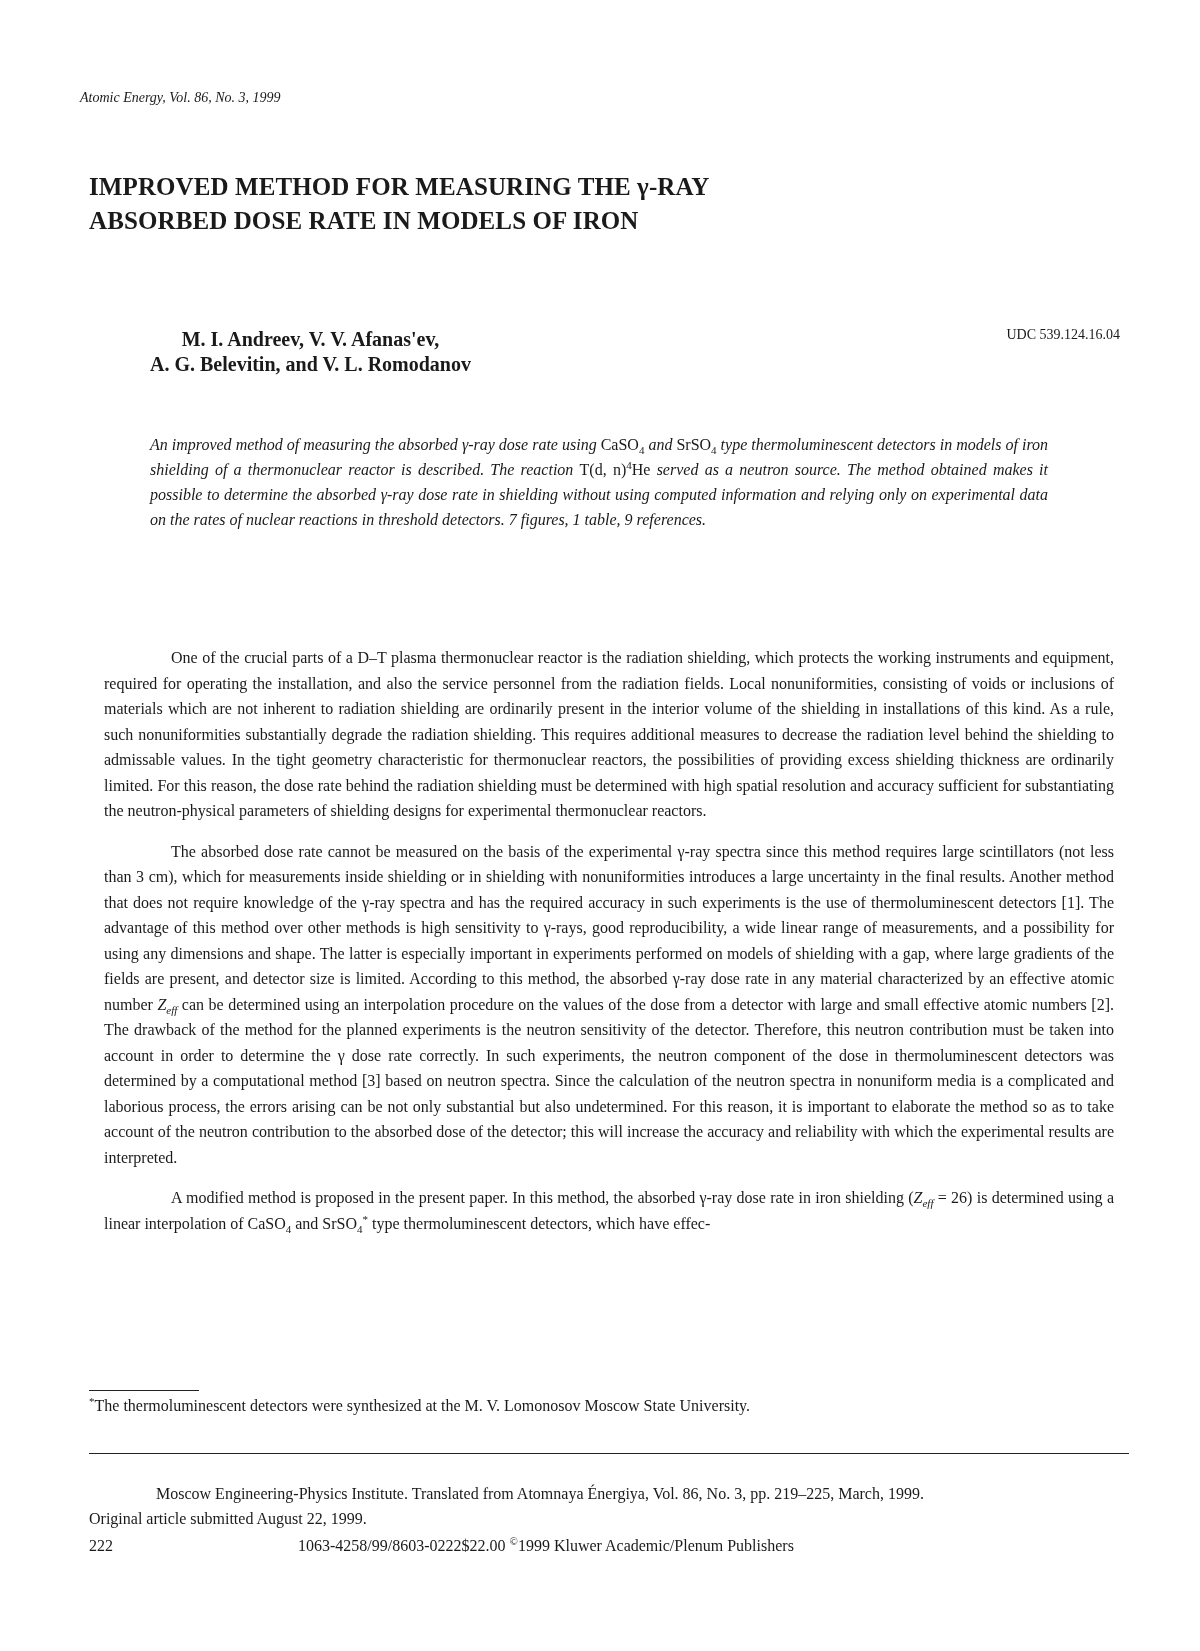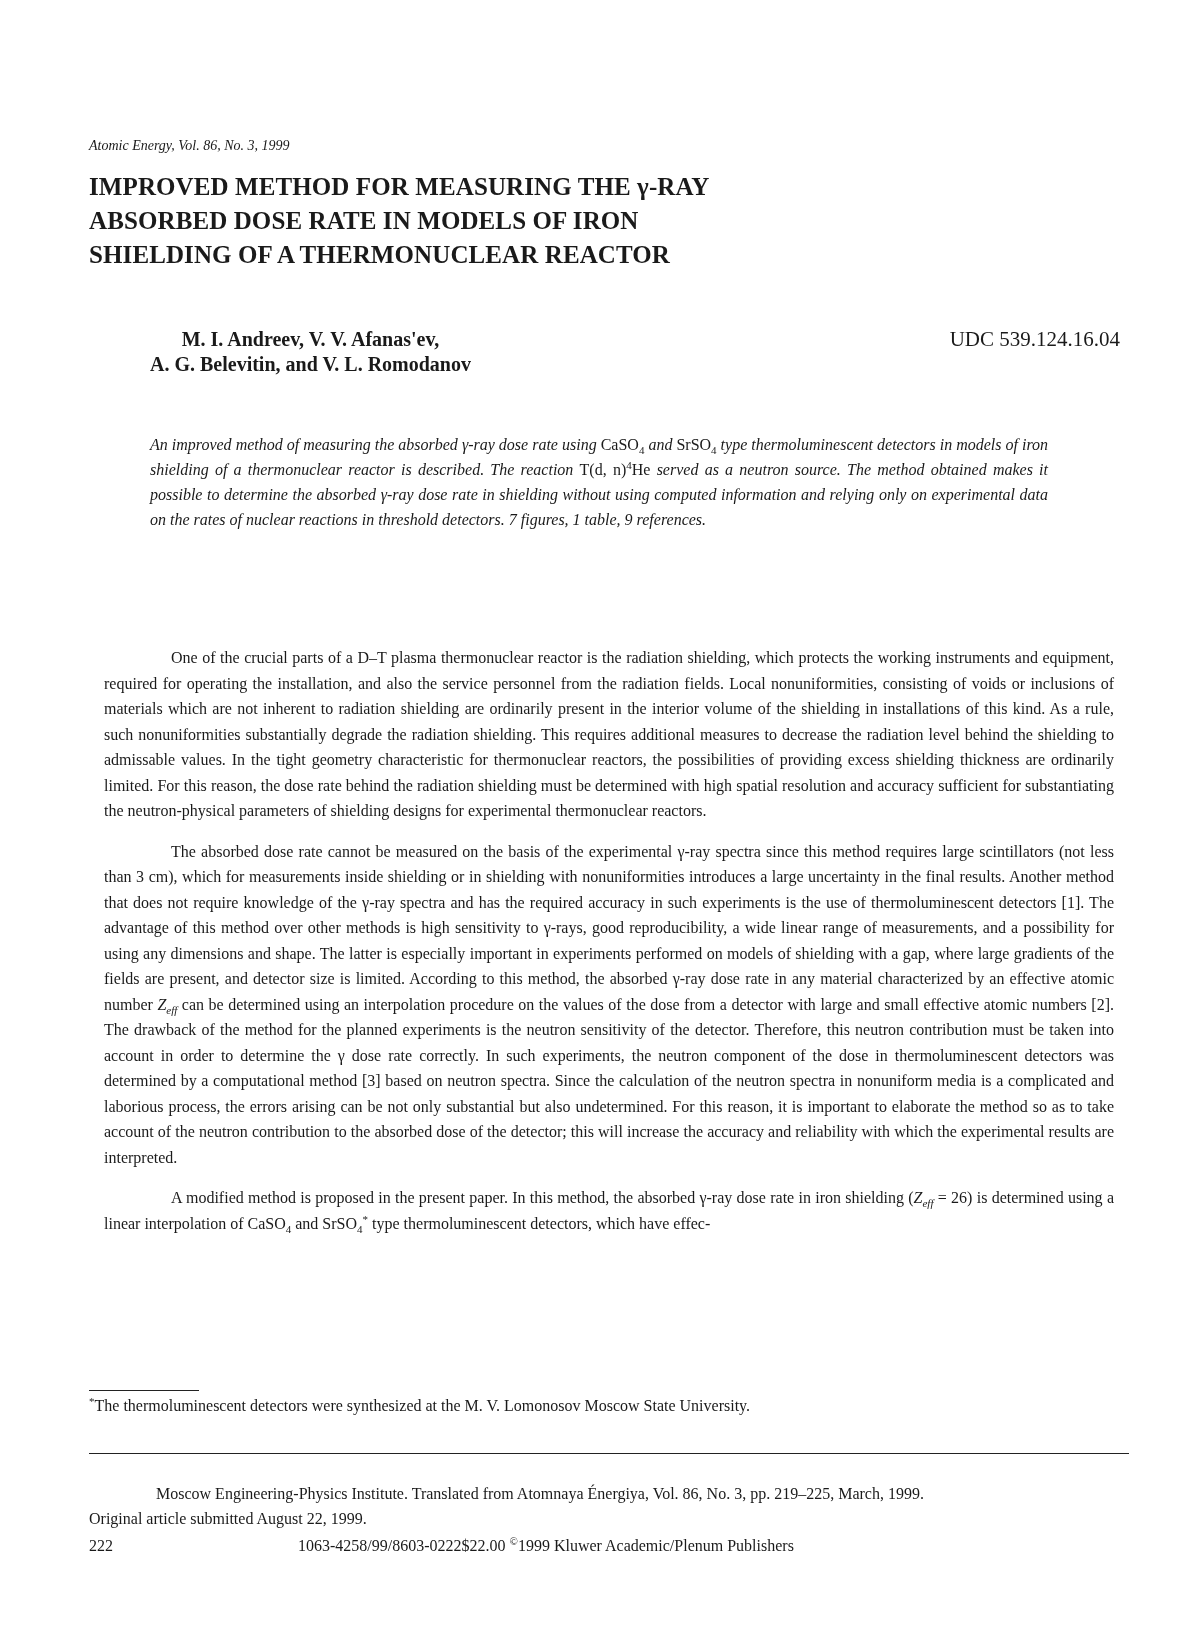--- a/index.html
+++ b/index.html
@@ -1,24 +1,24 @@
 <!DOCTYPE html>
 <html><head>
 <meta charset="utf-8">
 <style>
   html, body { margin: 0; padding: 0; background: #ffffff; }
   body {
     width: 1200px; height: 1651px; position: relative; overflow: hidden;
     font-family: "Liberation Serif", "DejaVu Serif", serif; color: #1a1a1a;
   }
-  .journal { position: absolute; left: 89px; top: 90px; font-style: italic; font-size: 14px; margin-top: 48px; }
+  .journal { position: absolute; left: 80px; top: 90px; font-style: italic; font-size: 14px; }
   .title { position: absolute; left: 89px; top: 170px; font-weight: bold; font-size: 25px; line-height: 34px; letter-spacing: 0.1px; }
   .title div { white-space: nowrap; }
   .authors { position: absolute; left: 150px; top: 327px; font-weight: bold; font-size: 20px; line-height: 25px; text-align: center; }
-  .udc { position: absolute; right: 80px; top: 327px; font-size: 21px; }
+  .udc { position: absolute; right: 80px; top: 327px; font-size: 14px; }
   .abstract { position: absolute; left: 150px; top: 432px; width: 898px; font-style: italic; font-size: 16px; line-height: 25px; text-align: justify; }
   .abstract .rm { font-style: normal; }
   .body { position: absolute; left: 89px; top: 630px; width: 1040px; font-size: 16px; line-height: 25.5px; text-align: justify; }
   .body p { margin: 15px; text-indent: 67px; }
   sub, sup { font-size: 11px; line-height: 0; }
   .fn-rule { position: absolute; left: 89px; top: 1390px; width: 110px; border-top: 1.5px solid #222; }
   .footnote { position: absolute; left: 89px; top: 1397px; font-size: 16px; }
   .bottom-rule { position: absolute; left: 89px; top: 1453px; width: 1040px; border-top: 1.5px solid #222; }
   .affil { position: absolute; left: 89px; top: 1466px; width: 1040px; font-size: 16px; line-height: 25px; }
   .affil .l1 { text-indent: 67px; margin-top: 15px; }
@@ -26,21 +26,20 @@
   .copyright { position: absolute; left: 298px; top: 1537px; font-size: 16px; }
 </style>
 </head>
 <body>
 
 <div class="journal">Atomic Energy, Vol. 86, No. 3, 1999</div>
 
 <div class="title">
   <div>IMPROVED METHOD FOR MEASURING THE γ-RAY</div>
   <div>ABSORBED DOSE RATE IN MODELS OF IRON</div>
-  <div>SHIELDING OF A THERMONUCLEAR REACTOR</div>
 </div>
 
 <div class="authors">
   <div>M. I. Andreev, V. V. Afanas'ev,</div>
   <div>A. G. Belevitin, and V. L. Romodanov</div>
 </div>
 <div class="udc">UDC 539.124.16.04</div>
 
 <div class="abstract">
   <span>An improved method of measuring the absorbed γ-ray dose rate using </span><span class="rm"><span>CaSO</span><sub>4</sub></span><span> and </span><span class="rm"><span>SrSO</span><sub>4</sub></span><span> type thermoluminescent detectors in models of iron shielding of a thermonuclear reactor is described. The reaction </span><span class="rm"><span>T(d, n)</span><sup>4</sup><span>He</span></span><span> served as a neutron source. The method obtained makes it possible to determine the absorbed γ-ray dose rate in shielding without using computed information and relying only on experimental data on the rates of nuclear reactions in threshold detectors. 7 figures, 1 table, 9 references.</span>

